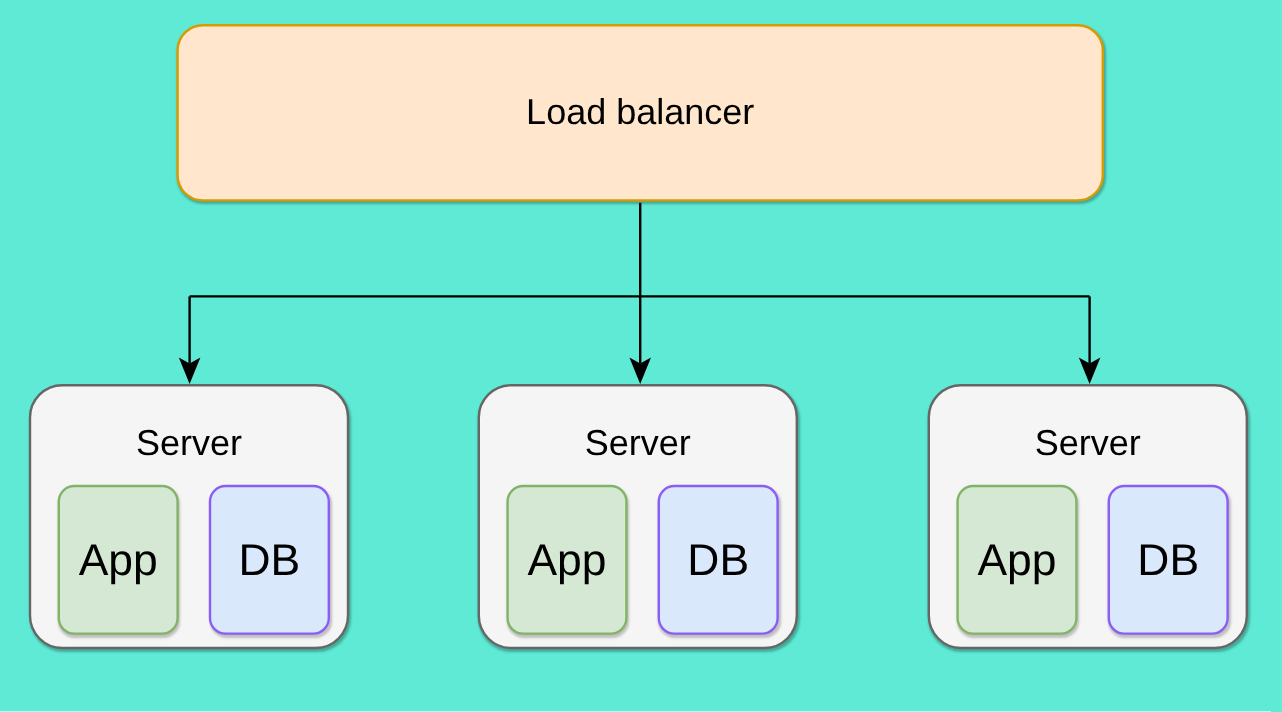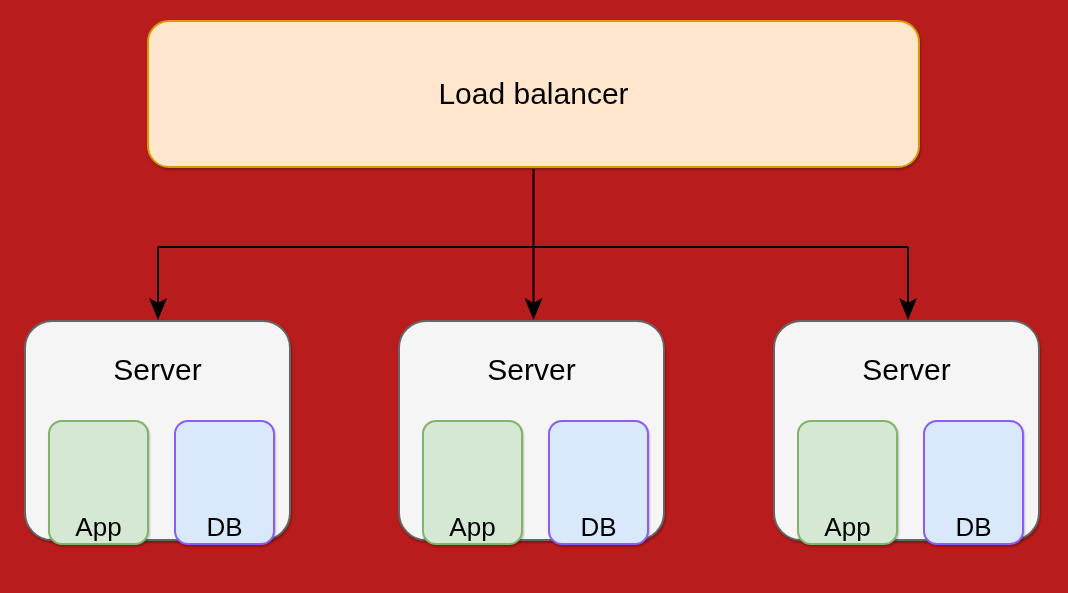--- a/index.html
+++ b/index.html
@@ -5,21 +5,21 @@
   html, body {
     margin: 0;
     padding: 0;
     background: #ffffff;
     font-family: "Liberation Sans", sans-serif;
   }
   .canvas {
     position: relative;
     width: 1068px;
     height: 593px;
-    background: #b91c1c;
+    background: #5eead4;
     overflow: hidden;
   }
   .node {
     position: absolute;
     box-sizing: border-box;
     box-shadow: 1px 2px 2px rgba(0,0,0,0.28);
   }
   .lb {
     left: 147px;
     top: 20px;
@@ -51,28 +51,28 @@
     top: 30px;
     width: 100%;
     text-align: center;
     font-size: 30px;
     color: #000000;
     line-height: 36px;
   }
   .comp {
     position: absolute;
     box-sizing: border-box;
-    top: 98px;
+    top: 82px;
     width: 101px;
     height: 125px;
     border-radius: 14px;
     display: flex;
-    align-items: flex-end;
+    align-items: center;
     justify-content: center;
-    font-size: 26px;
+    font-size: 37px;
     color: #000000;
     box-shadow: 1px 2px 2px rgba(0,0,0,0.22);
   }
   .comp-app {
     left: 22px;
     background: #D5E8D4;
     border: 2px solid #82B366;
   }
   .comp-db {
     left: 148px;

